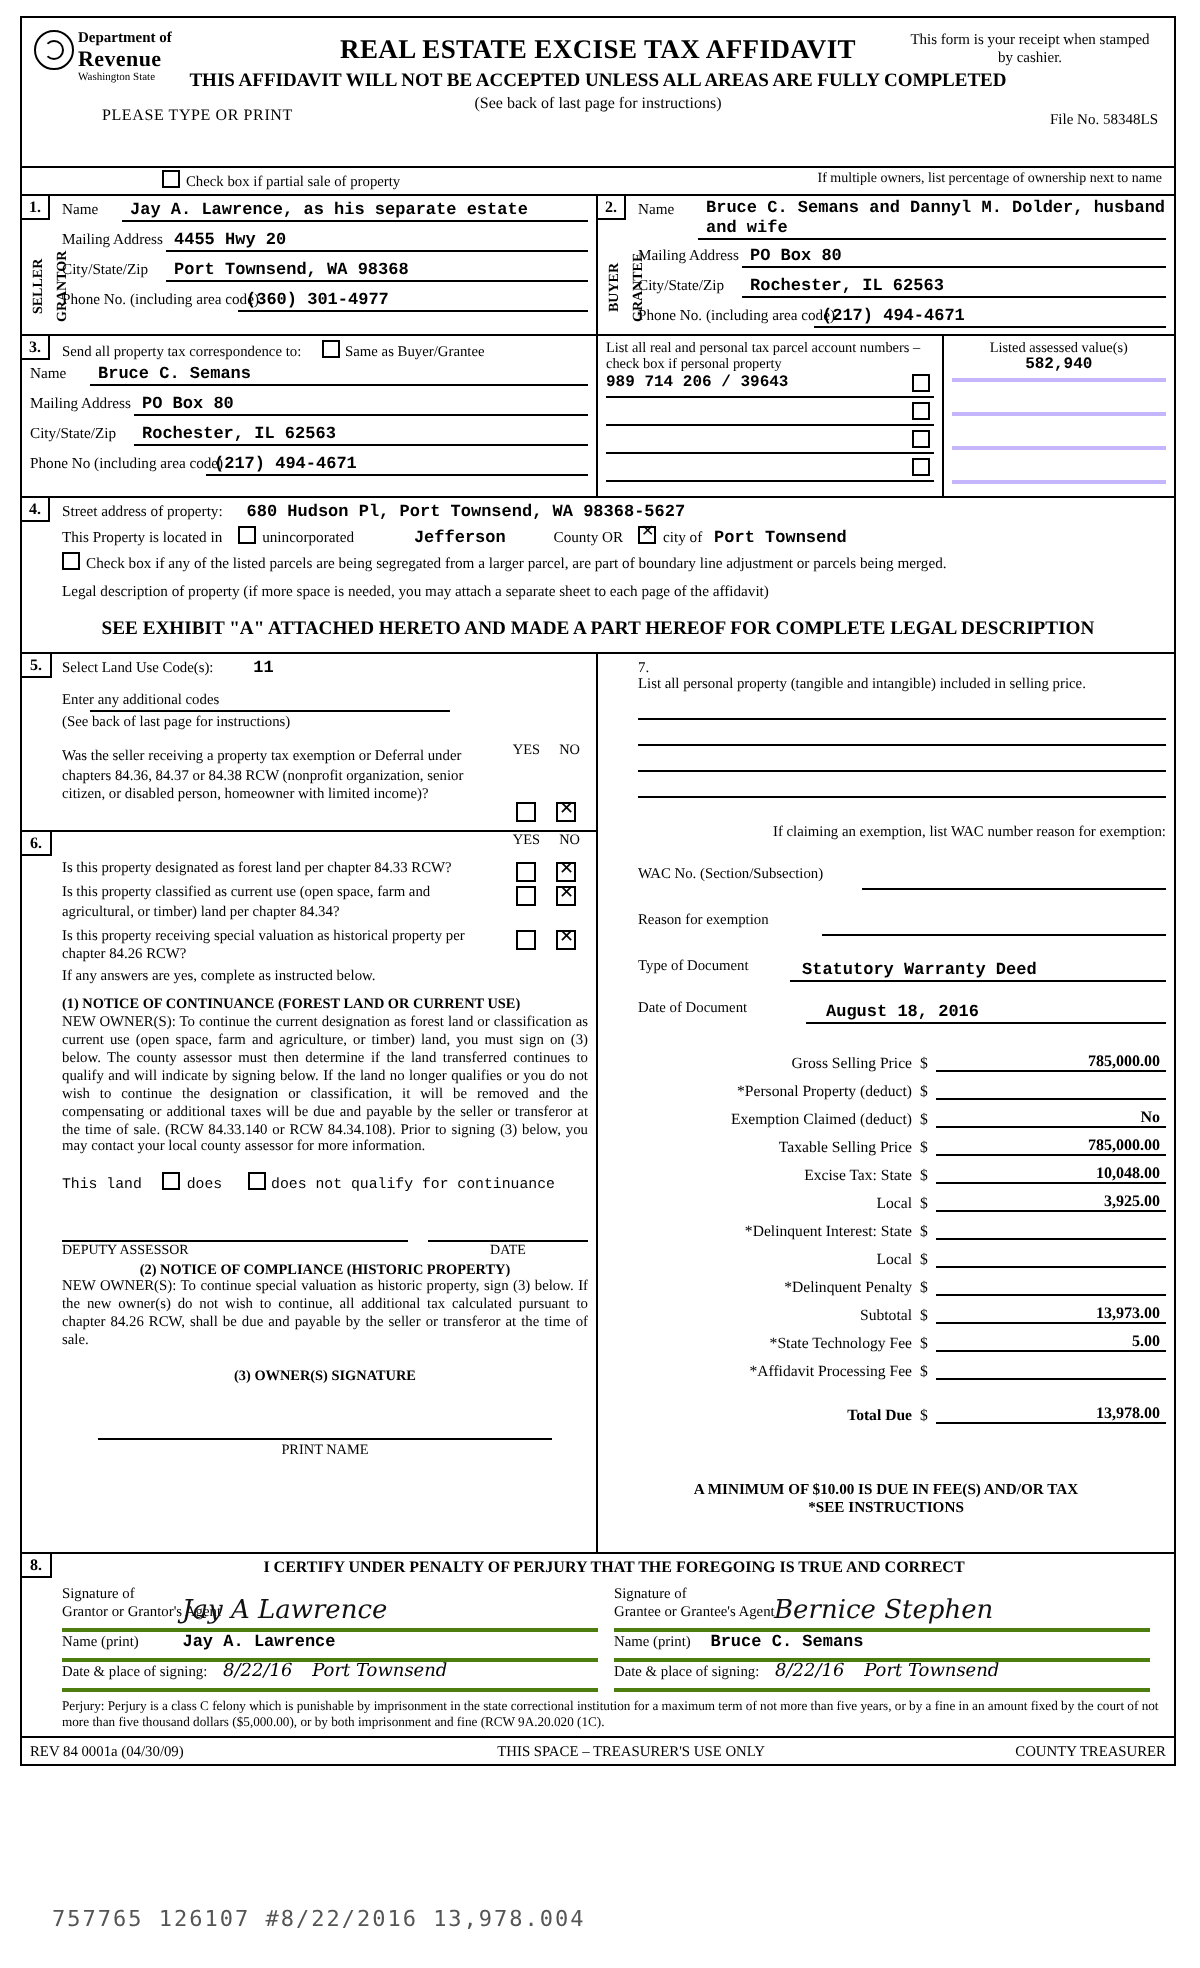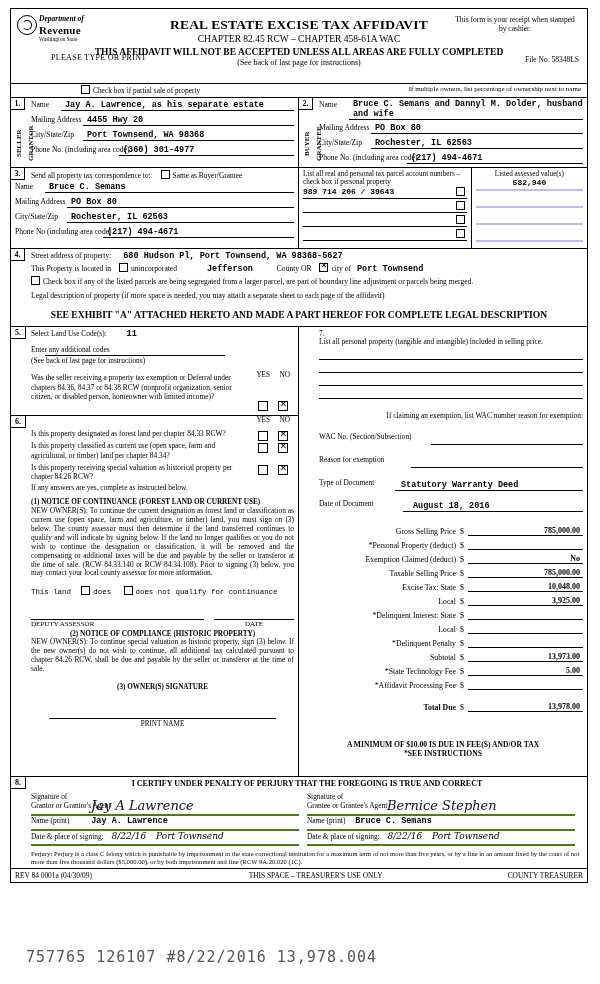--- a/index.html
+++ b/index.html
@@ -6,21 +6,21 @@
   body{width:600px;height:984px;font-family:"Liberation Serif", serif;color:#000;}
   .page{position:relative;width:600px;height:984px;box-sizing:border-box;padding:8px 10px 0 10px;}
   .form{border:1.5px solid #000;width:578px;box-sizing:border-box;position:relative;}
 
   
   .hdr{position:relative;height:74px;border-bottom:0;}
   .logo{position:absolute;left:6px;top:6px;width:120px;font-size:7px;line-height:1.15;}
   .logo .swirl{position:absolute;left:0;top:0;width:18px;height:18px;border:1.6px solid #000;border-radius:50%;}
   .logo .swirl:after{content:"";position:absolute;left:4px;top:4px;width:8px;height:8px;border:1.6px solid #000;border-radius:50%;border-left-color:transparent;}
   .logo .ltxt{margin-left:22px;}
-  .logo .ltxt .b{font-weight:bold;font-size:7.5px;font-style:italic;}
+  .logo .ltxt .b{font-weight:bold;font-size:7.5px;}
   .logo .ltxt .r{font-weight:bold;font-size:11px;letter-spacing:.2px;}
   .logo .ltxt .s{font-size:5.5px;}
   .pleasetype{position:absolute;left:40px;top:44px;font-size:8px;letter-spacing:.3px;}
   .title{text-align:center;padding-top:8px;}
   .title .t1{font-weight:bold;font-size:13.5px;letter-spacing:.2px;}
   .title .t2{font-size:9.5px;margin-top:1px;}
   .title .t3{font-weight:bold;font-size:9.5px;margin-top:3px;}
   .title .t4{font-size:8px;margin-top:1px;}
   .receipt{position:absolute;right:8px;top:6px;width:128px;text-align:center;font-size:7.5px;line-height:1.25;}
   .fileno{position:absolute;right:8px;top:46px;font-size:7.5px;}
@@ -83,42 +83,41 @@
   .sigcols{display:flex;margin-top:4px;}
   .sigc{width:50%;box-sizing:border-box;padding-right:8px;font-size:7.4px;position:relative;}
   .sigrow{height:13px;border-bottom:2px solid #4d7c0f;position:relative;}
   .script{font-family:"DejaVu Serif", serif;font-style:italic;font-size:13px;position:absolute;left:60px;top:-3px;color:#111;}
   .perjury{font-size:6.6px;margin-top:4px;line-height:1.2;}
   .footer{display:flex;border-top:1px solid #000;font-size:7.4px;}
   .footer div{padding:2px 4px;}
   .f1{width:33%;}
   .f2{width:40%;text-align:center;}
   .f3{width:27%;text-align:right;}
-  .stamp{position:absolute;left:26px;bottom:18px;font-family:"DejaVu Sans Mono", monospace;font-size:15px;color:#555;letter-spacing:1px;}
+  .stamp{position:absolute;left:26px;bottom:18px;font-family:"DejaVu Sans Mono", monospace;font-size:11px;color:#555;letter-spacing:1px;}
   .handwrite{font-family:"DejaVu Serif", serif;font-style:italic;}
 </style>
 </head>
 <body>
 
 <div class="page">
   <div class="form">
 
     <div class="hdr">
       <div class="logo">
         <div class="swirl"></div>
         <div class="ltxt">
           <div class="b">Department of</div>
           <div class="r">Revenue</div>
           <div class="s">Washington State</div>
         </div>
       </div>
       <div class="pleasetype">PLEASE TYPE OR PRINT</div>
       <div class="title">
         <div class="t1">REAL ESTATE EXCISE TAX AFFIDAVIT</div>
-        <div class="t2">CHAPTER 82.45 RCW – CHAPTER 458-61A WAC</div>
         <div class="t3">THIS AFFIDAVIT WILL NOT BE ACCEPTED UNLESS ALL AREAS ARE FULLY COMPLETED</div>
         <div class="t4">(See back of last page for instructions)</div>
       </div>
       <div class="receipt">This form is your receipt when stamped by cashier.</div>
       <div class="fileno">
         <span>File No.</span>
         <span>58348LS</span>
       </div>
     </div>
 

